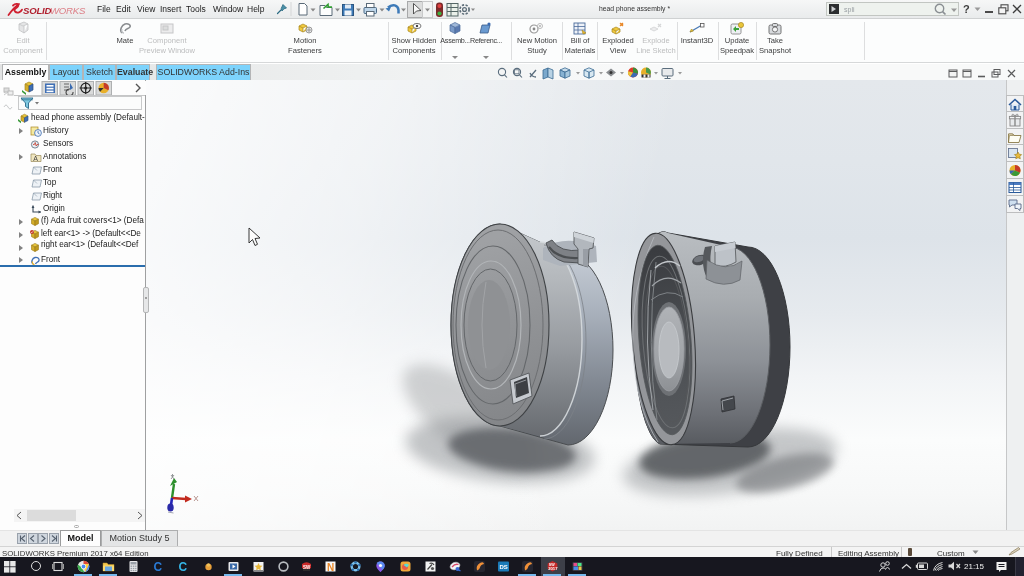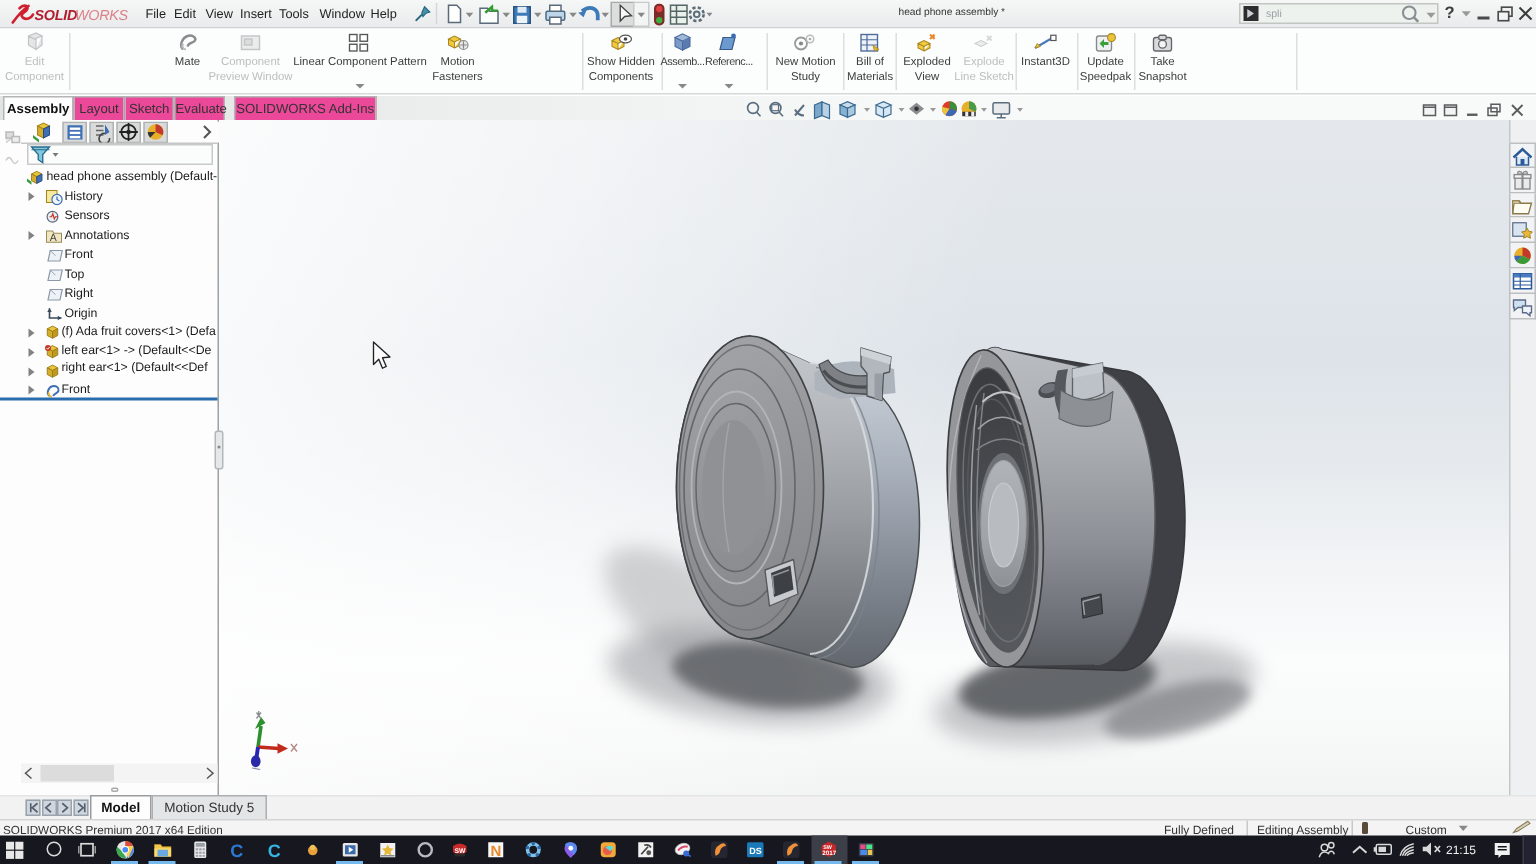--- a/index.html
+++ b/index.html
@@ -3,21 +3,21 @@
 *{margin:0;padding:0;box-sizing:border-box}
 html,body{width:1024px;height:576px;overflow:hidden;font-family:"Liberation Sans",sans-serif}
 #page{position:relative;width:1024px;height:576px;background:#fff}
 .a{position:absolute}
 .menu{position:absolute;top:4px;font-size:8.5px;color:#222}
 .rbtn{position:absolute;top:19px;height:44px;text-align:center;font-size:7.6px;color:#3b3c3d}
 .rbtn div{line-height:1.3;white-space:nowrap}
 .dis{color:#bcbdbe}
 .caret{position:absolute;left:50%;margin-left:-3px;width:0;height:0;border-left:3px solid transparent;border-right:3px solid transparent;border-top:3px solid #888}
 .rsep{position:absolute;top:22px;height:38px;width:1px;background:#dddedf}
-.ctab{position:absolute;top:64px;height:16px;font-size:8.8px;color:#333;text-align:center;background:#ec4899;border:1px solid #b4b5b6;border-bottom:none;line-height:15px}
+.ctab{position:absolute;top:64px;height:16px;font-size:8.8px;color:#333;text-align:center;background:#7dd3fc;border:1px solid #b4b5b6;border-bottom:none;line-height:15px}
 .trow{position:absolute;font-size:8.2px;color:#1a1a1a;white-space:nowrap;height:13px}
 .arr{position:absolute;width:0;height:0;border-top:3.2px solid transparent;border-bottom:3.2px solid transparent;border-left:4.2px solid #828282}
 .tbu{position:absolute;top:574px;height:2px;background:#76b9ed}
 .st{position:absolute;top:548.5px;font-size:8px;color:#333}
 </style></head><body>
 <div id="page">
 
 <div class="a" style="left:0;top:0;width:1024px;height:19px;background:linear-gradient(#f6f7f7,#e9ebec);border-bottom:1px solid #cfd1d2"></div>
 <svg class="a" style="left:6px;top:1px" width="92" height="17" viewBox="0 0 92 17">
 <path d="M2.5 14 C6.5 8.5 8.5 6 13 3 M7 4.5 c3 -3 6.5 -1.5 5 0.8 c-1.2 2 -5 3 -3 5.2 c2.2 2.2 6 0.5 7 -1.8" stroke="#cf2030" stroke-width="1.8" fill="none" stroke-linecap="round"></path>
@@ -124,32 +124,20 @@
 <div class="rbtn dis" style="left:136.0px;width:62px">
       <svg class="a" style="left:21.0px;top:2px" width="20" height="15" viewBox="0 0 20 15">
         <rect x="4" y="3" width="12" height="9" fill="#ececed" stroke="#c5c6c7"></rect>
         <rect x="6" y="5" width="5" height="4" fill="#dcdddd" stroke="#c5c6c7"></rect>
       </svg>
       <div class="a" style="top:17px;width:62px">
         <div style="">Component</div>
         <div style="">Preview Window</div>
       </div>
     </div>
-<div class="rbtn" style="left:194.0px;width:92px">
-      <svg class="a" style="left:36.0px;top:2px" width="20" height="15" viewBox="0 0 20 15">
-        <rect x="3" y="2" width="5" height="4.5" fill="#fff" stroke="#555" stroke-width="0.9"></rect>
-        <rect x="10" y="2" width="5" height="4.5" fill="#fff" stroke="#555" stroke-width="0.9"></rect>
-        <rect x="3" y="8.5" width="5" height="4.5" fill="#fff" stroke="#555" stroke-width="0.9"></rect>
-        <rect x="10" y="8.5" width="5" height="4.5" fill="#fff" stroke="#555" stroke-width="0.9"></rect>
-      </svg>
-      <div class="a" style="top:17px;width:92px">
-        <div style="">Linear Component Pattern</div>
-      </div>
-      <div class="caret" style="top:37px"></div>
-    </div>
 <div class="rbtn" style="left:283.0px;width:44px">
       <svg class="a" style="left:12.0px;top:2px" width="20" height="15" viewBox="0 0 20 15">
         <path d="M4 5 l4 -2 l4 2 l-4 2 z M4 5 l0 4 l4 2 l0 -4 M12 5 l0 4 l-4 2" fill="#f0c93e" stroke="#a8861f" stroke-width="0.7"></path>
         <circle cx="14" cy="9" r="3" fill="#e8e9ea" stroke="#888" stroke-width="0.8"></circle>
         <path d="M14 6.5 l0 5 M11.8 9 l4.4 0" stroke="#888" stroke-width="0.8"></path>
       </svg>
       <div class="a" style="top:17px;width:44px">
         <div style="">Motion</div>
         <div style="">Fasteners</div>
       </div>
@@ -261,21 +249,21 @@
       </svg>
       <div class="a" style="top:17px;width:40px">
         <div style="">Take</div>
         <div style="">Snapshot</div>
       </div>
     </div>
 <div class="a" style="left:0;top:64px;width:1024px;height:16px;background:linear-gradient(90deg,#e2e3e3,#eef0f0 35%,#f8f9f9 60%)"></div>
 <div class="ctab" style="left:2px;width:47px;background:#fdfdfd;font-weight:bold;color:#111;">Assembly</div>
 <div class="ctab" style="left:49px;width:34px;">Layout</div>
 <div class="ctab" style="left:83px;width:33px;">Sketch</div>
-<div class="ctab" style="left:116px;width:34px;">Evaluate</div>
+<div class="ctab" style="left:116px;width:34px;font-weight:bold;">Evaluate</div>
 <div class="ctab" style="left:156px;width:95px;">SOLIDWORKS Add-Ins</div>
 <svg class="a" style="left:494px;top:66px" width="200" height="14" viewBox="0 0 200 14">
 <g stroke="#5a6d7d" fill="none" stroke-width="1.1">
 <circle cx="8" cy="6" r="3.6"></circle>
         <line x1="10.5" y1="8.8" x2="13" y2="11.5"></line>
 <circle cx="23" cy="6" r="3.6"></circle>
         <line x1="25.5" y1="8.8" x2="28" y2="11.5"></line>
         <rect x="20.5" y="3.8" width="4.5" height="4" stroke-width="0.8"></rect>
 <path d="M36 11 l6 -7 m0 7 c-3 0 -5 -2 -6 -4" stroke-width="1.3"></path>
 </g>

